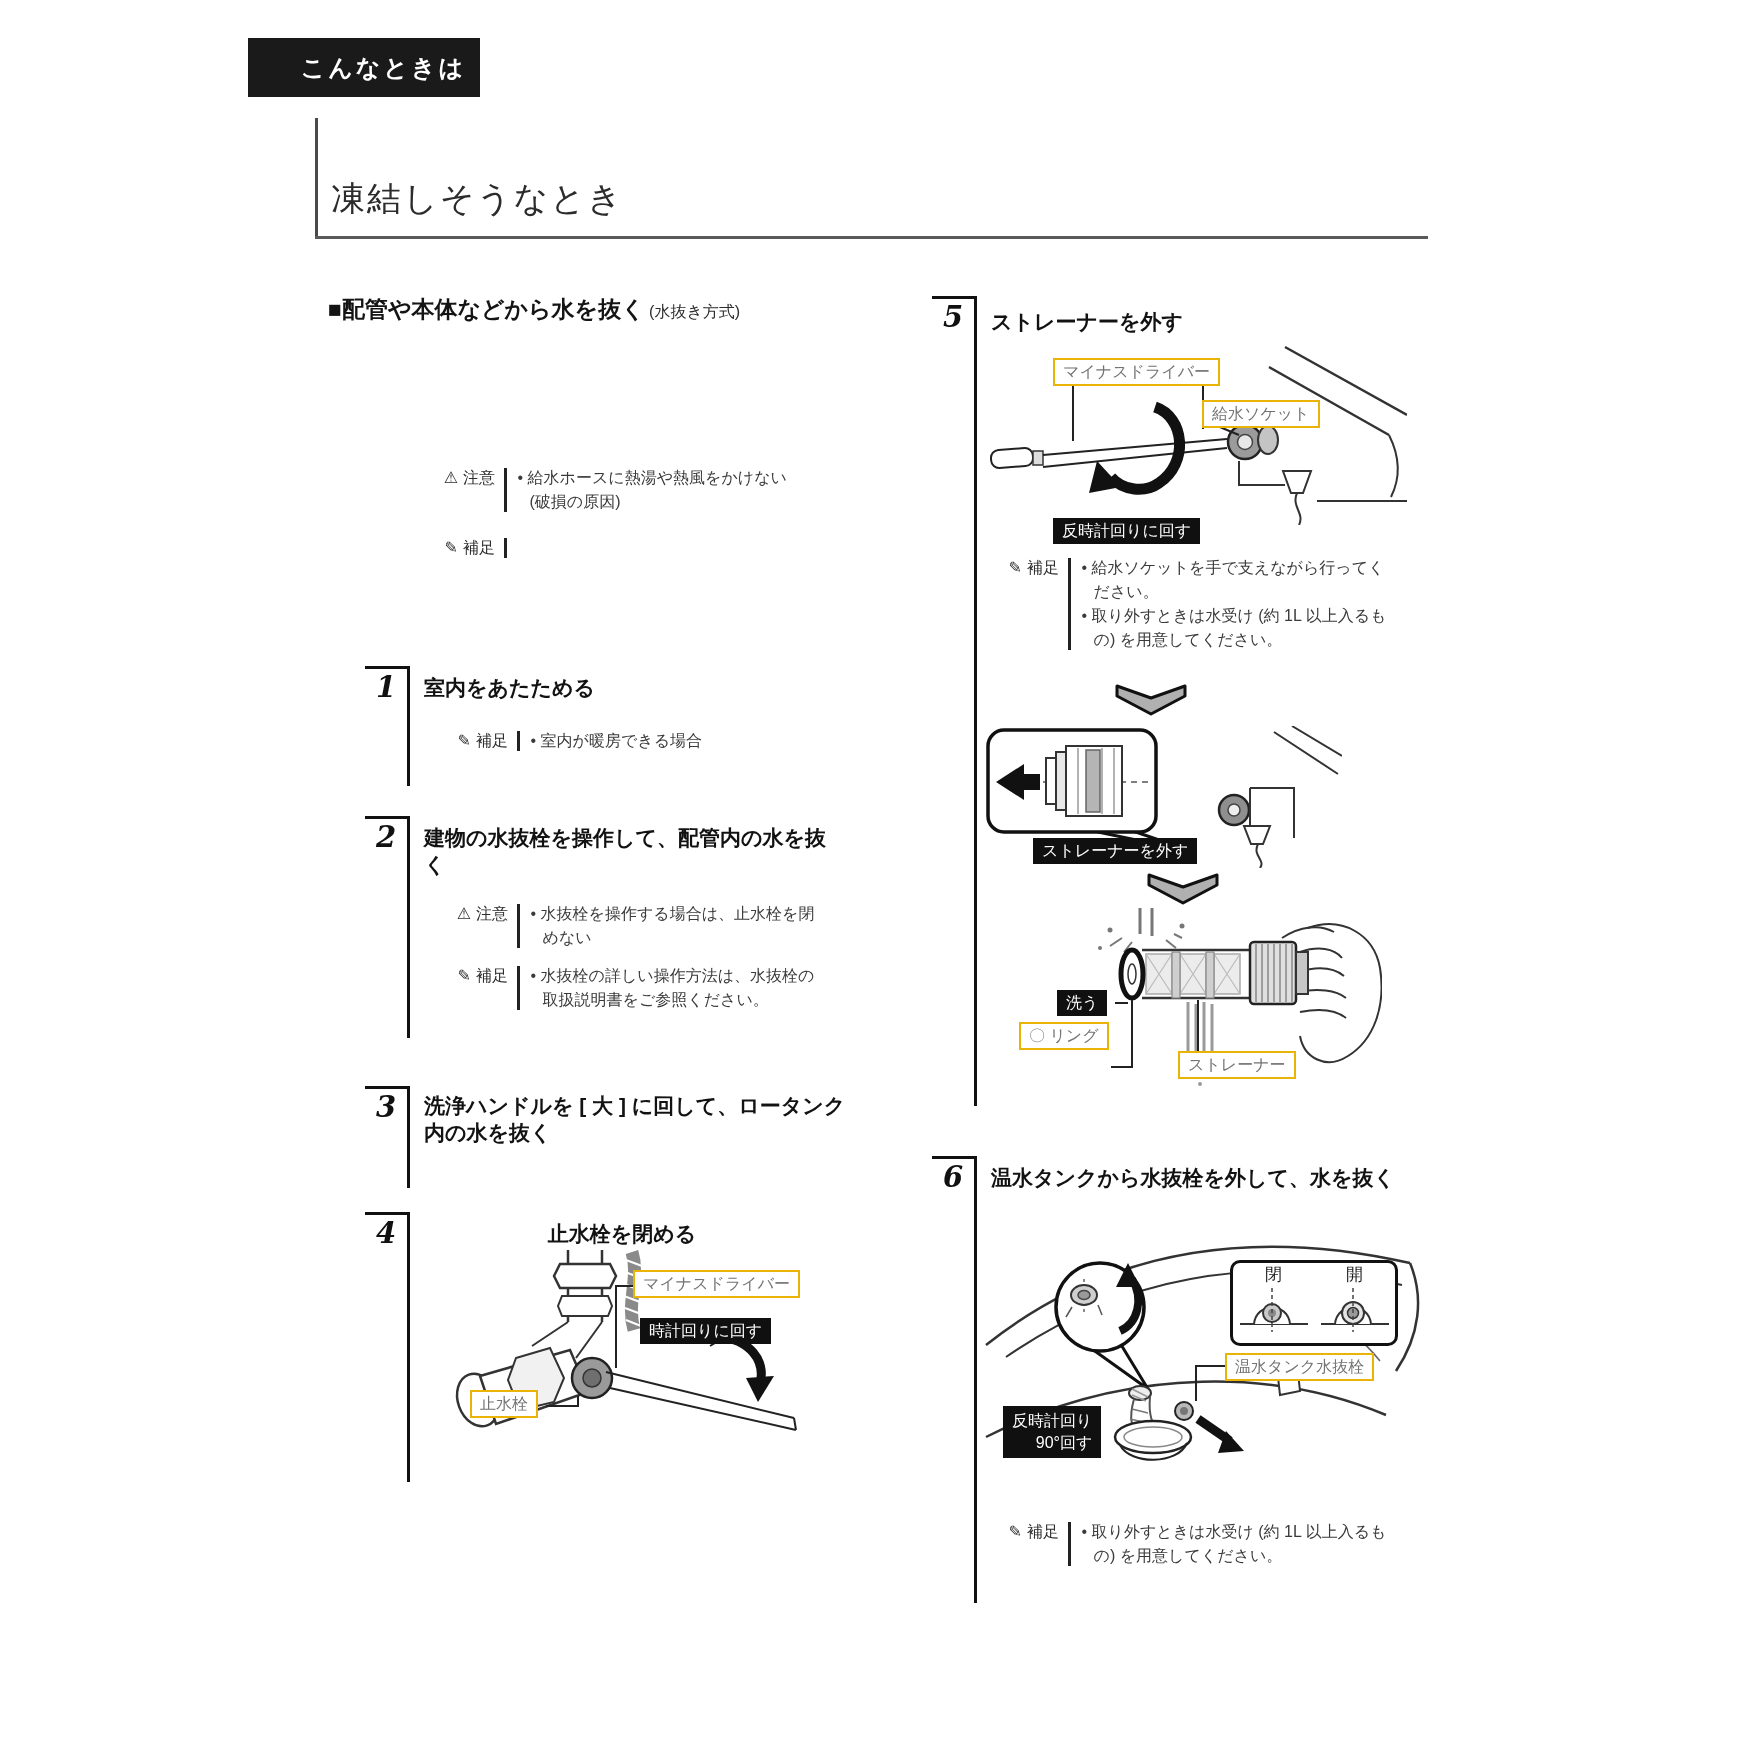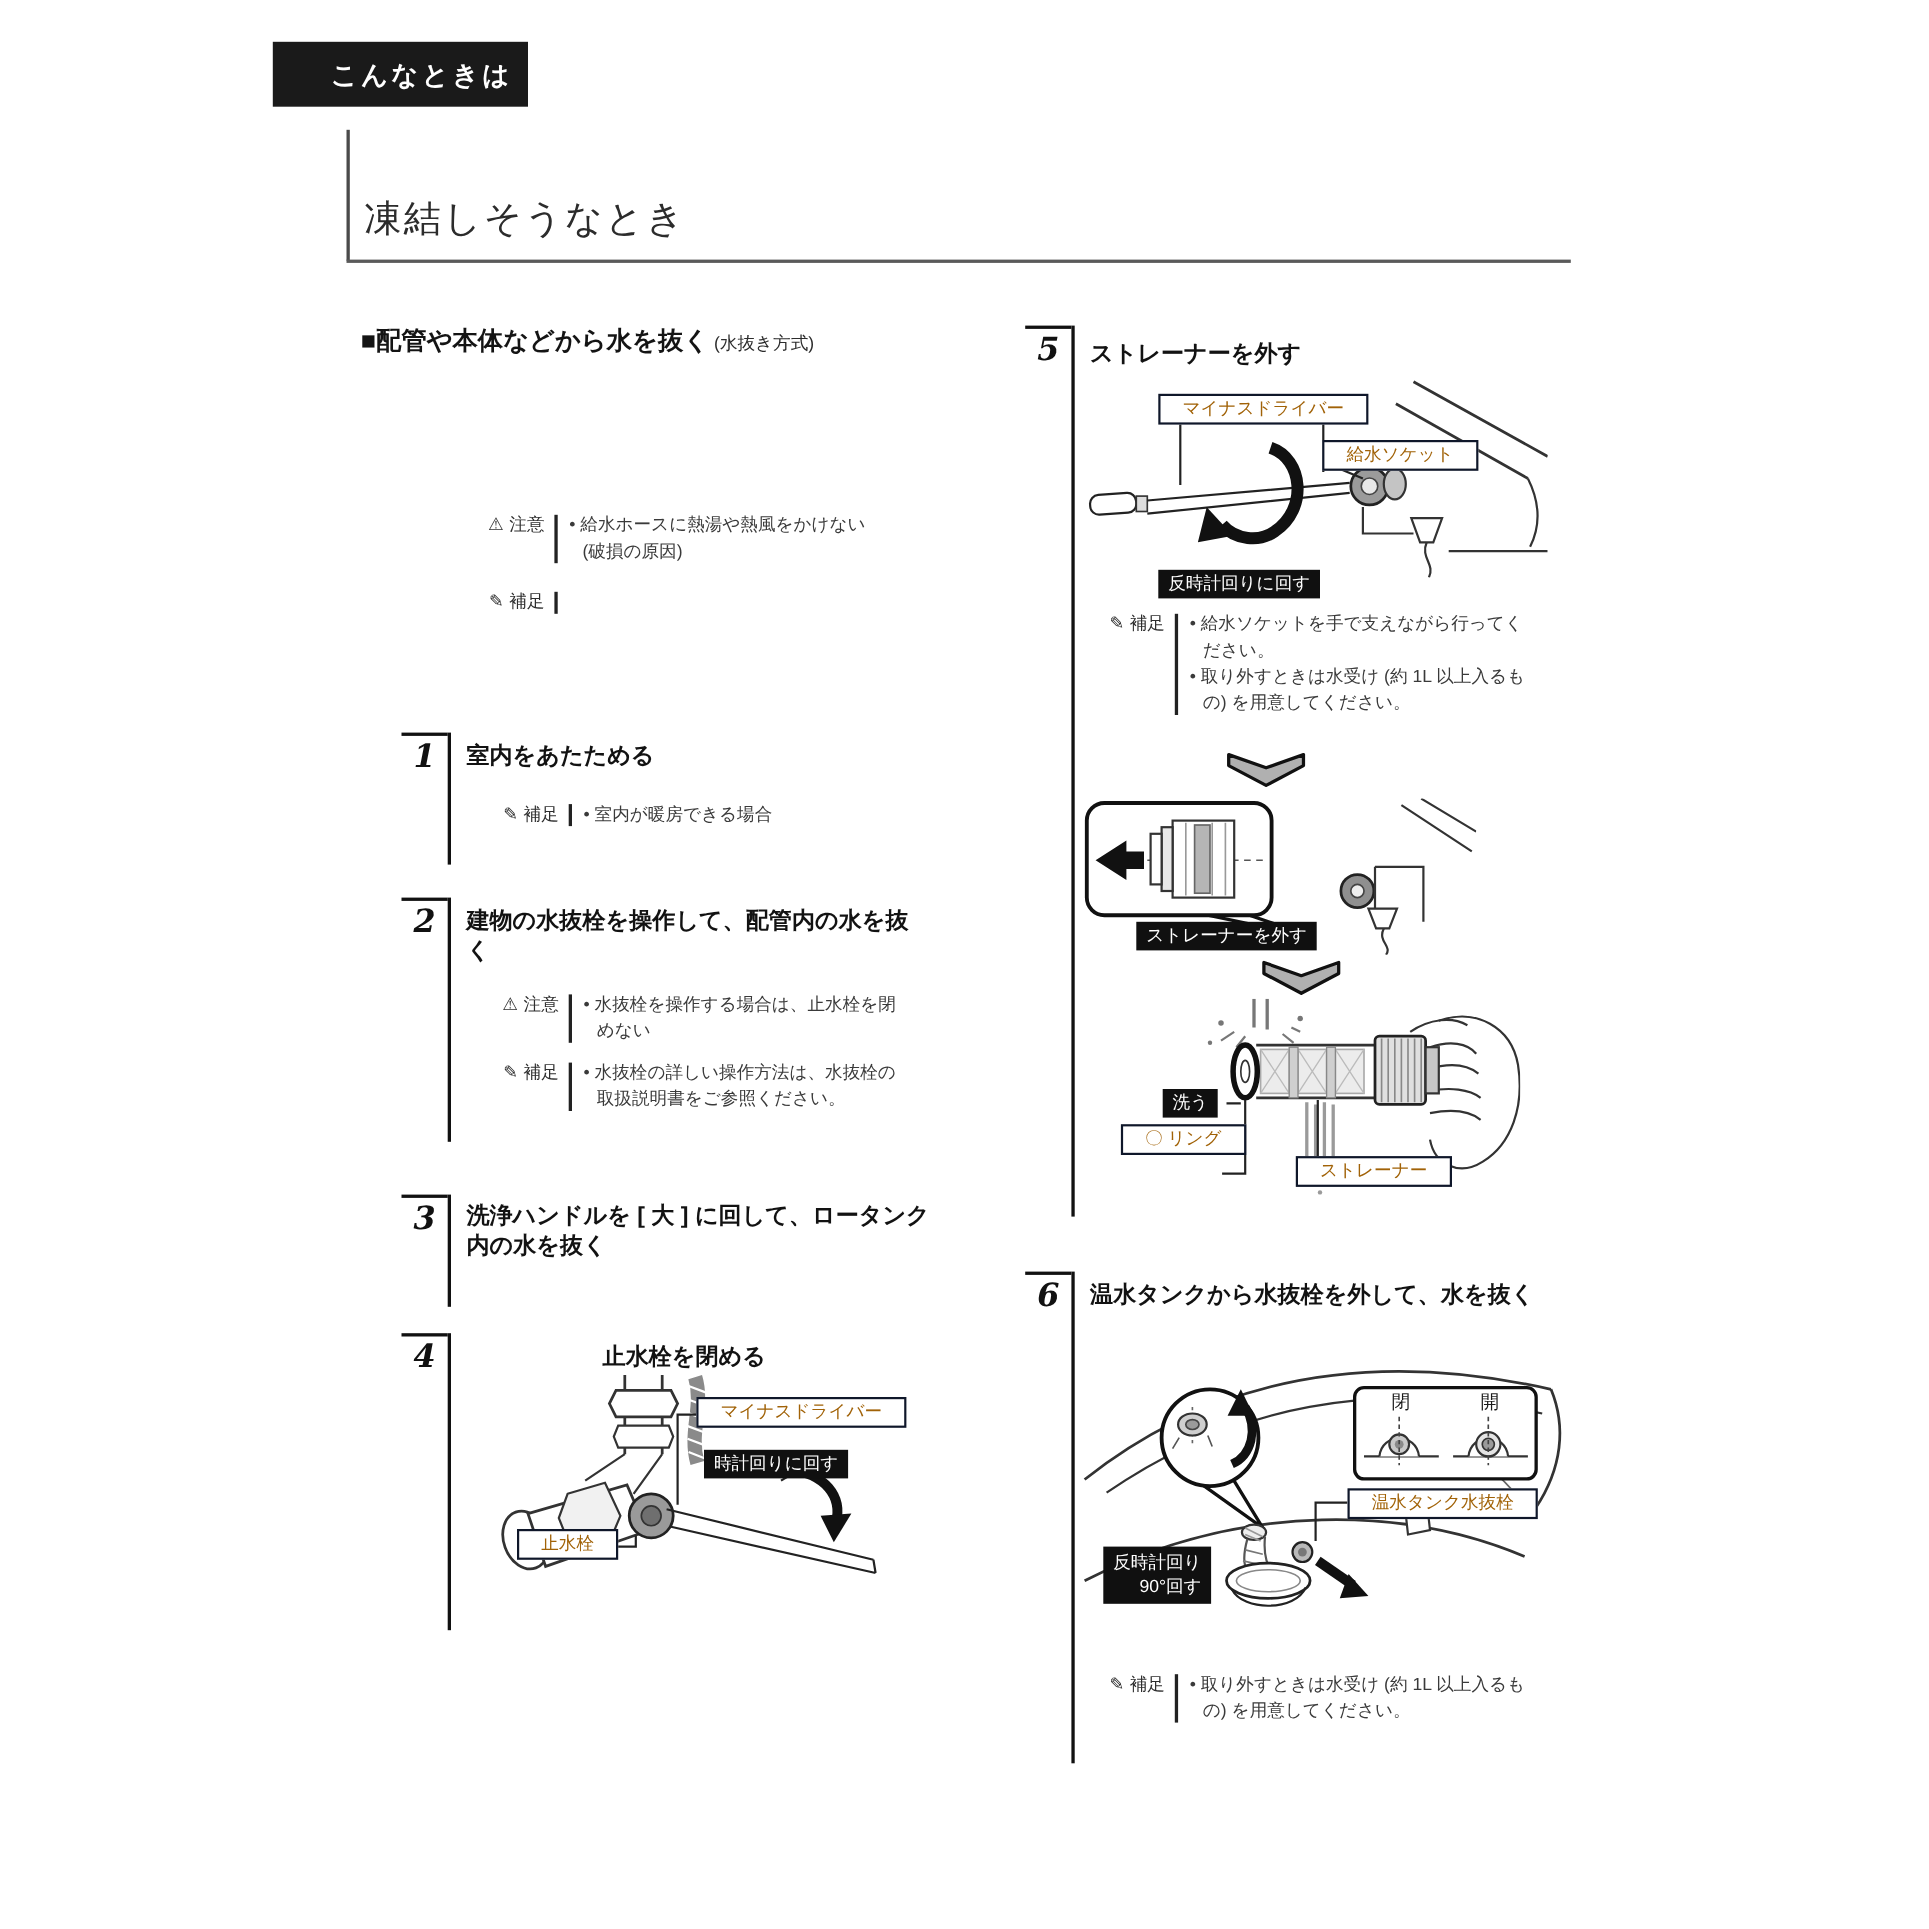--- a/index.html
+++ b/index.html
@@ -27,22 +27,22 @@
   .note .txt div{white-space:nowrap;}
   .note .cont{padding-left:12px;}
   
   .step{position:absolute;display:flex;}
   .snum{width:42px;border-top:3px solid #111;text-align:center;flex:none;
         font-family:"DejaVu Serif",serif;font-style:italic;font-weight:bold;
         font-size:29px;line-height:1;padding-top:4px;color:#111;}
   .sbody{border-left:3px solid #111;padding-left:14px;position:relative;flex:1;box-sizing:border-box;}
   .stitle{font-size:21px;font-weight:bold;color:#121212;line-height:27px;white-space:nowrap;}
   
-  .box-label{border:2px solid #0f172a;background:#fff;padding:1px 20px;font-size:16px;
-             white-space:nowrap;color:#a16207;line-height:22px;}
+  .box-label{border:2px solid #eab308;background:#fff;padding:1px 8px;font-size:16px;
+             white-space:nowrap;color:#737373;line-height:22px;}
   .badge{background:#101010;color:#fff;padding:2px 9px;font-size:16px;white-space:nowrap;line-height:22px;}
   .badge2{background:#101010;color:#fff;padding:4px 9px;font-size:16px;white-space:nowrap;line-height:22px;text-align:right;}
   
   .panel{width:168px;height:86px;border:3px solid #111;border-radius:10px;background:#fff;
          display:flex;box-sizing:border-box;}
   .panel .half{width:50%;display:flex;flex-direction:column;align-items:center;padding-top:3px;}
   .panel .half .plabel{font-size:17px;color:#1a1a1a;line-height:18px;}
   .pagenum{width:100%;text-align:right;font-size:19px;color:#0f172a;}
   svg{display:block;}
 </style>

